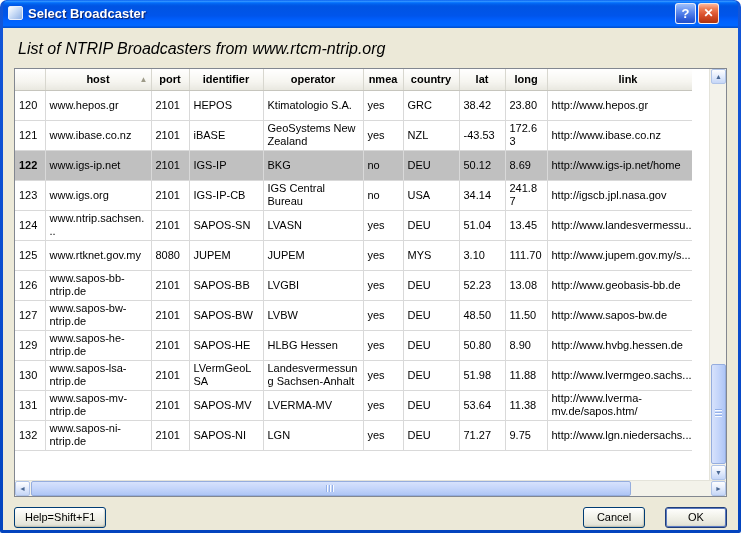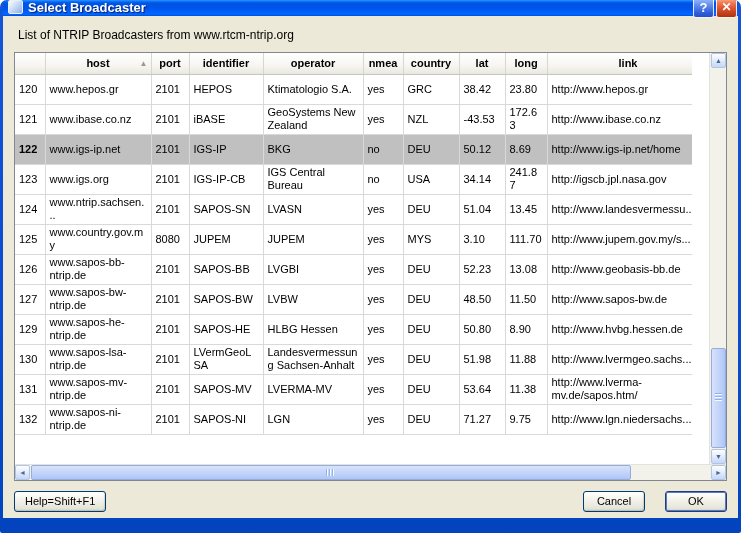--- a/index.html
+++ b/index.html
@@ -12,23 +12,23 @@
 
   
   .window {
     width: 741px; height: 533px;
     background: linear-gradient(180deg, #1356d8 0%, #0a4ccd 60%, #0344be 100%);
     padding: 0 3px 3px;
     border-radius: 7px 7px 2px 2px;
     overflow: hidden;
   }
   .titlebar {
-    height: 16px;
+    height: 28px;
     display: flex; align-items: center;
-    padding: 0 1px 2px 5px;
+    padding: 0 19px 2px 5px;
     border-radius: 6px 6px 0 0;
     background: linear-gradient(to bottom, #0058ee 0%, #3593ff 4%, #288eff 6%, #127dff 8%,
       #036ffc 10%, #0262ee 14%, #0057e5 20%, #0054e3 24%, #0055eb 56%, #005bf7 66%,
       #0062ff 76%, #0066ff 86%, #0066ff 92%, #005bec 94%, #0053d6 98%, #004abd 100%);
     justify-content: flex-end;
   }
   .win-icon {
     width: 15px; height: 14px; margin-right: 5px;
     background: linear-gradient(135deg, #fdfdfd 0%, #cfe0f8 40%, #8fb0e4 100%);
     border: 1px solid #e8eefb; border-radius: 2px;
@@ -57,22 +57,23 @@
   }
   .tb-btn > span { line-height: 1; }
 
   
   .content {
     height: 502px;
     background: #ece9d8;
     padding: 6px 11px 0;
   }
   .caption-label {
-    font-size: 12px; color: #000;
+    font-size: 16px; color: #000;
     margin: 6px 4px 10px 4px;
+    font-style: italic;
   }
 
   
   .table-frame {
     width: 713px; height: 429px;
     border: 1px solid #828790;
     background: #fff;
     overflow: hidden;
   }
   .upper { display: flex; height: 411px; gap: 17px; }
@@ -286,21 +287,21 @@
                   <td>SAPOS-SN</td>
                   <td>LVASN</td>
                   <td>yes</td>
                   <td>DEU</td>
                   <td>51.04</td>
                   <td>13.45</td>
                   <td>http://www.landesvermessu...</td>
                 </tr>
                 <tr>
                   <td class="num">125</td>
-                  <td>www.country.gov.my</td>
+                  <td>www.rtknet.gov.my</td>
                   <td>8080</td>
                   <td>JUPEM</td>
                   <td>JUPEM</td>
                   <td>yes</td>
                   <td>MYS</td>
                   <td>3.10</td>
                   <td>111.70</td>
                   <td>http://www.jupem.gov.my/s...</td>
                 </tr>
                 <tr>

